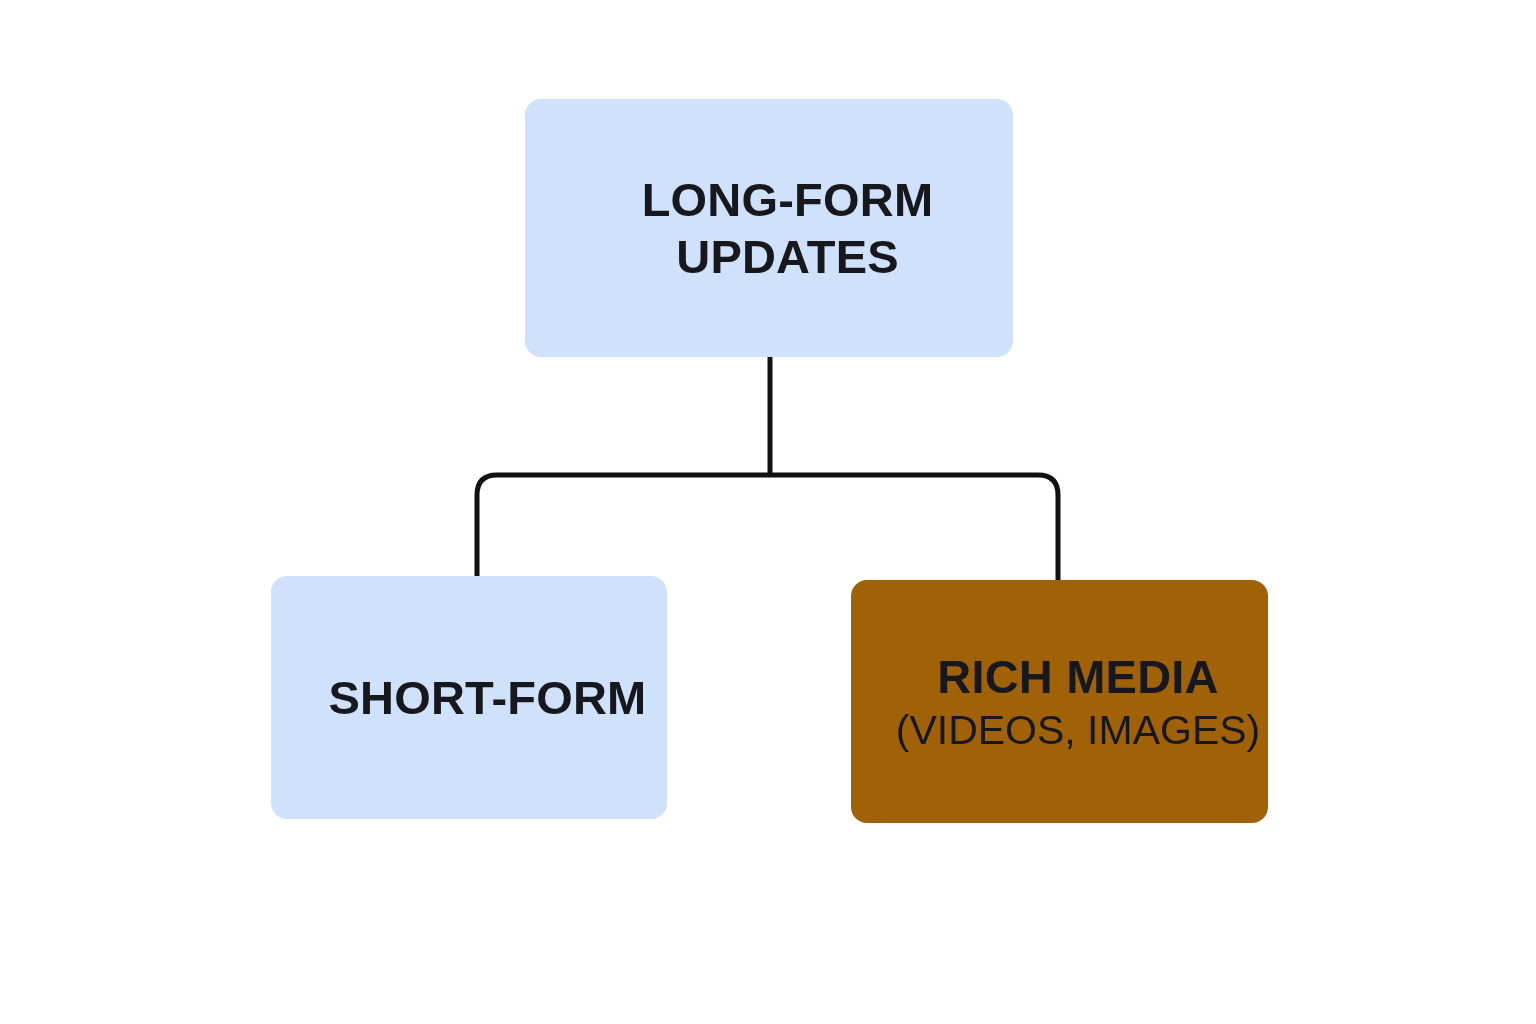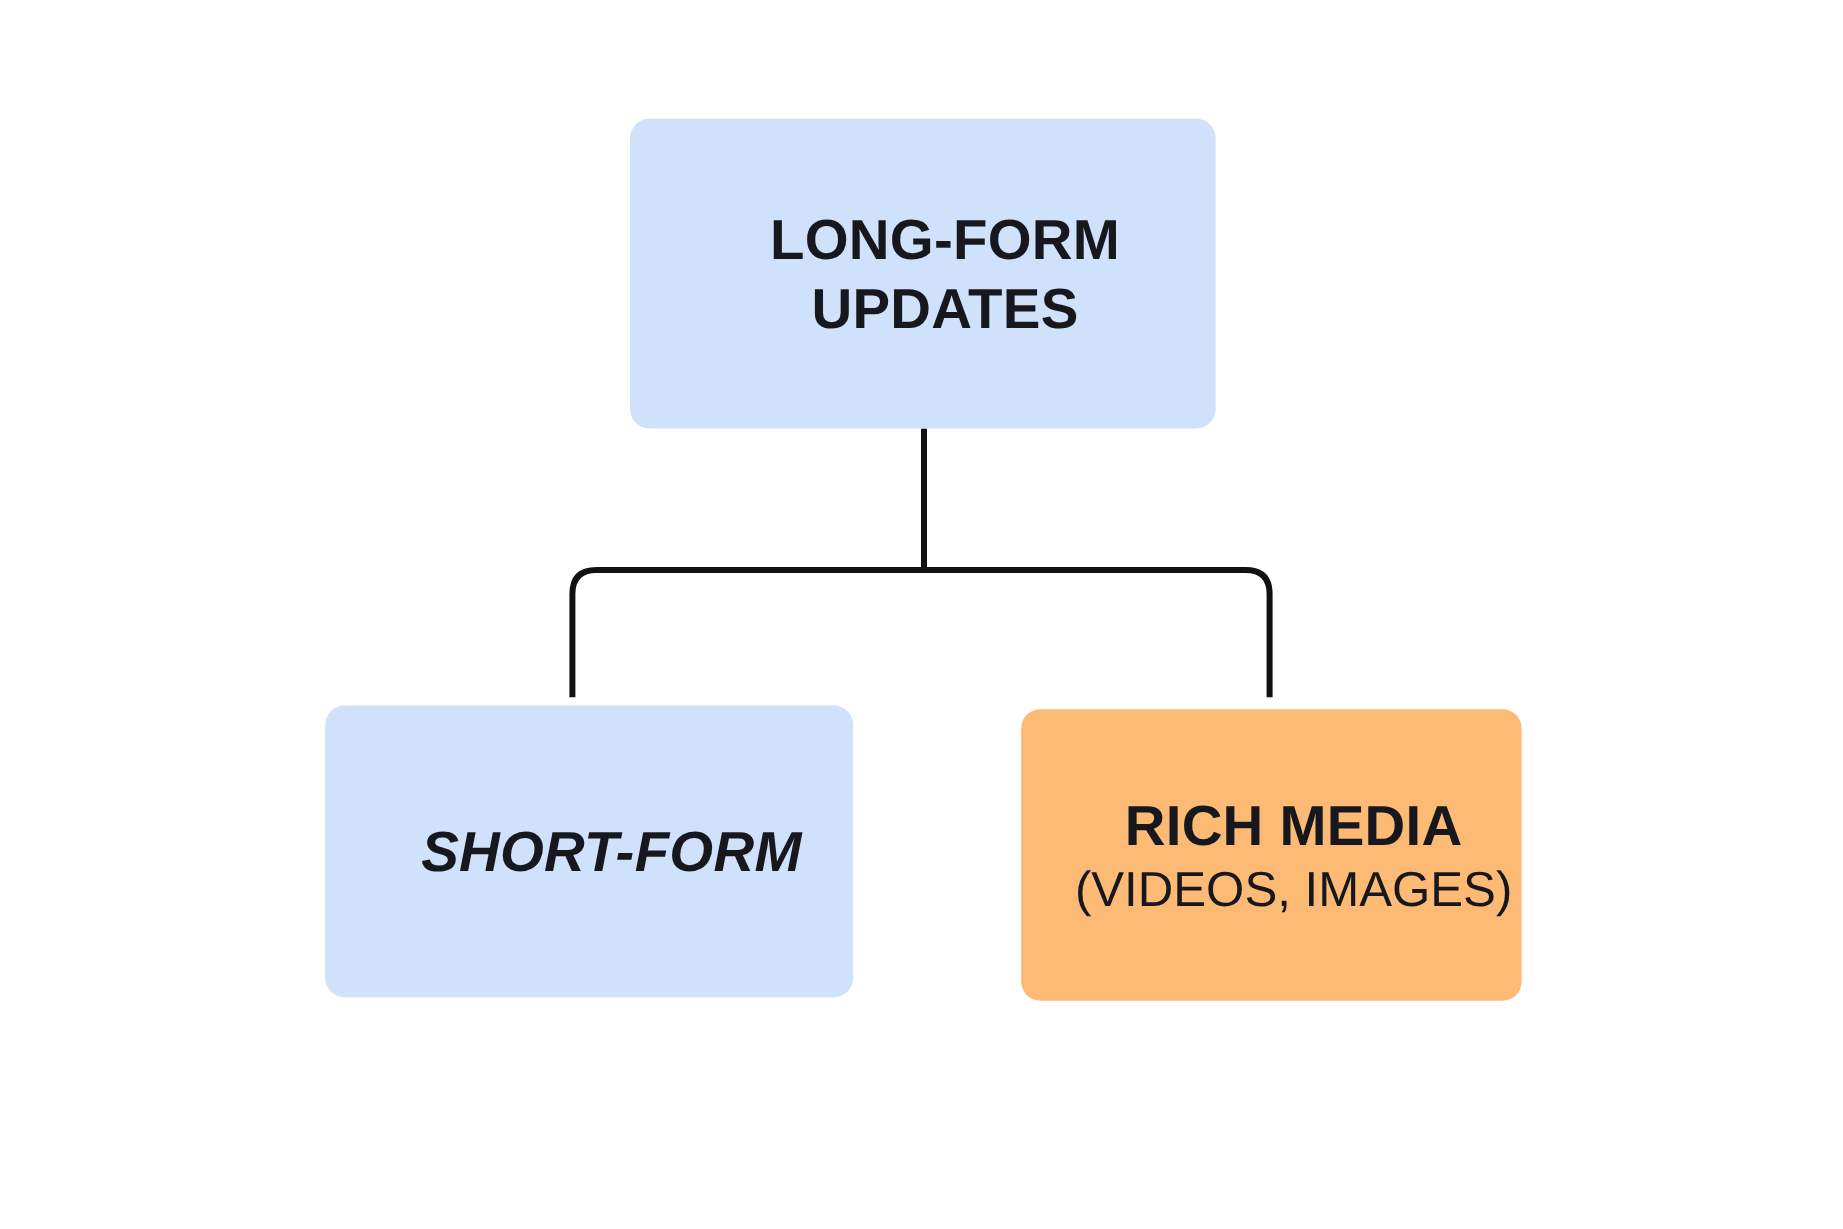--- a/index.html
+++ b/index.html
@@ -60,24 +60,23 @@
   
   #node-root {
     left: 525px;
     top: 99px;
     width: 488px;
     height: 258px;
   }
   
   #node-child-0 {
     left: 271px;
-    top: 588px;
-    width: 440px;
+    top: 576px;
+    width: 396px;
     height: 243px;
-    font-style: italic;
   }
   #node-child-1 {
     left: 851px;
     top: 580px;
     width: 417px;
     height: 243px;
   }
 </style>
 </head>
 <body>
@@ -94,18 +93,18 @@
 
   <div class="node" id="node-root" style="background: rgb(208, 225, 252); color: rgb(22, 24, 29);">
     <span class="node-line line-primary">LONG-FORM</span>
     <span class="node-line line-primary">UPDATES</span>
   </div>
 
   <div class="node" id="node-child-0" style="background: rgb(208, 225, 252); color: rgb(22, 24, 29);">
     <span class="node-line line-primary">SHORT-FORM</span>
   </div>
 
-  <div class="node" id="node-child-1" style="background: #fdba74; color: rgb(22, 24, 29); margin-top: 11px;">
+  <div class="node" id="node-child-1" style="background: #a16207; color: rgb(22, 24, 29);">
     <span class="node-line line-primary">RICH MEDIA</span>
     <span class="node-line line-secondary">(VIDEOS, IMAGES)</span>
   </div>
 
 </div>
 
 </body></html>

